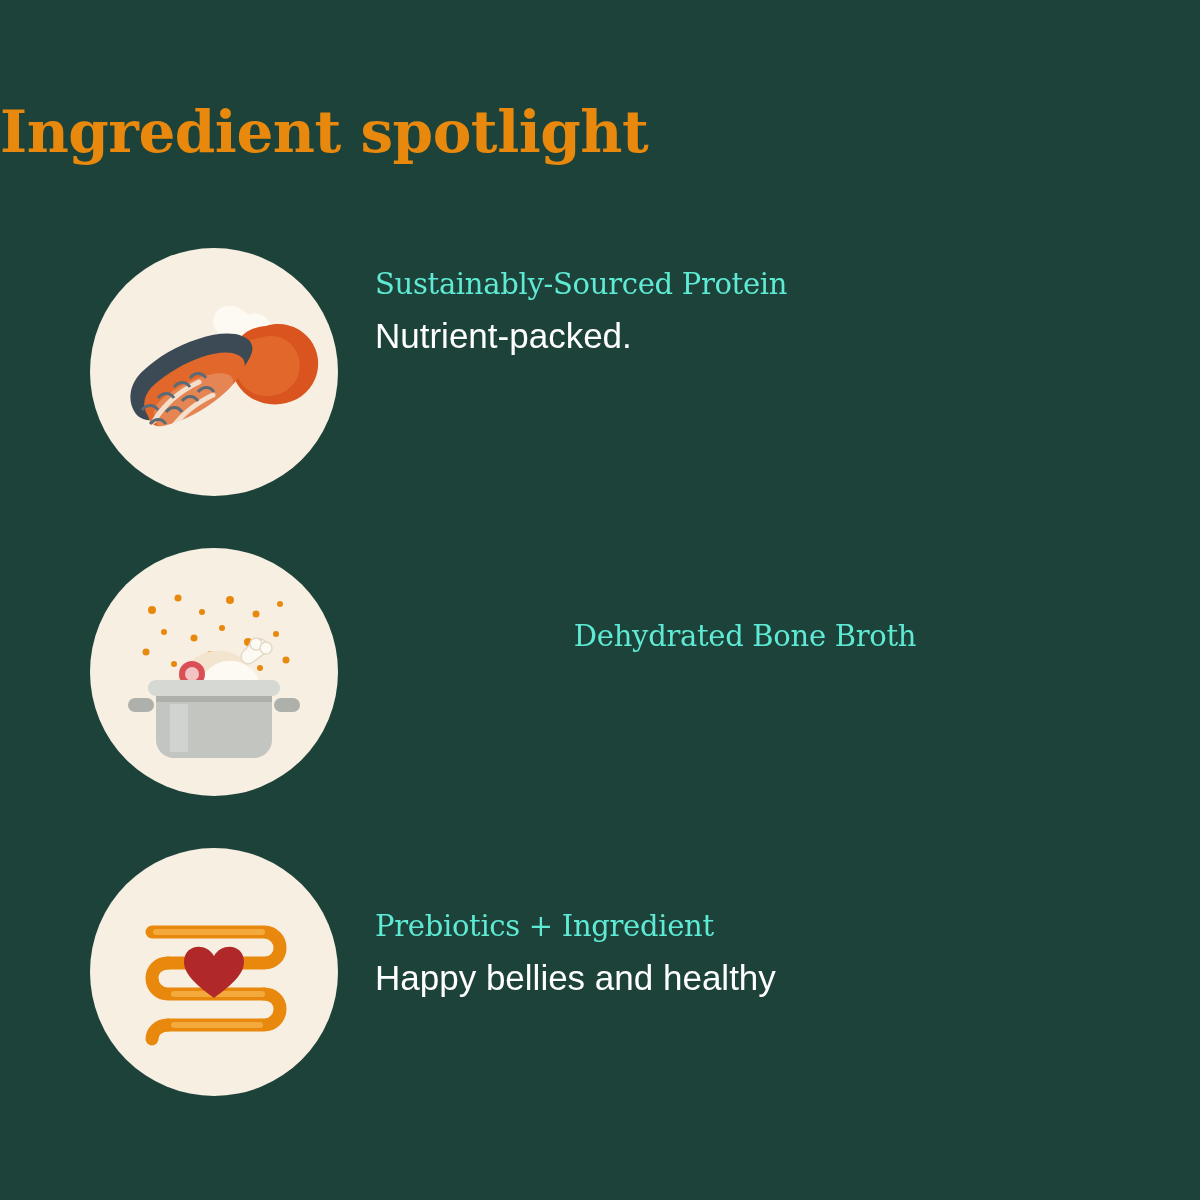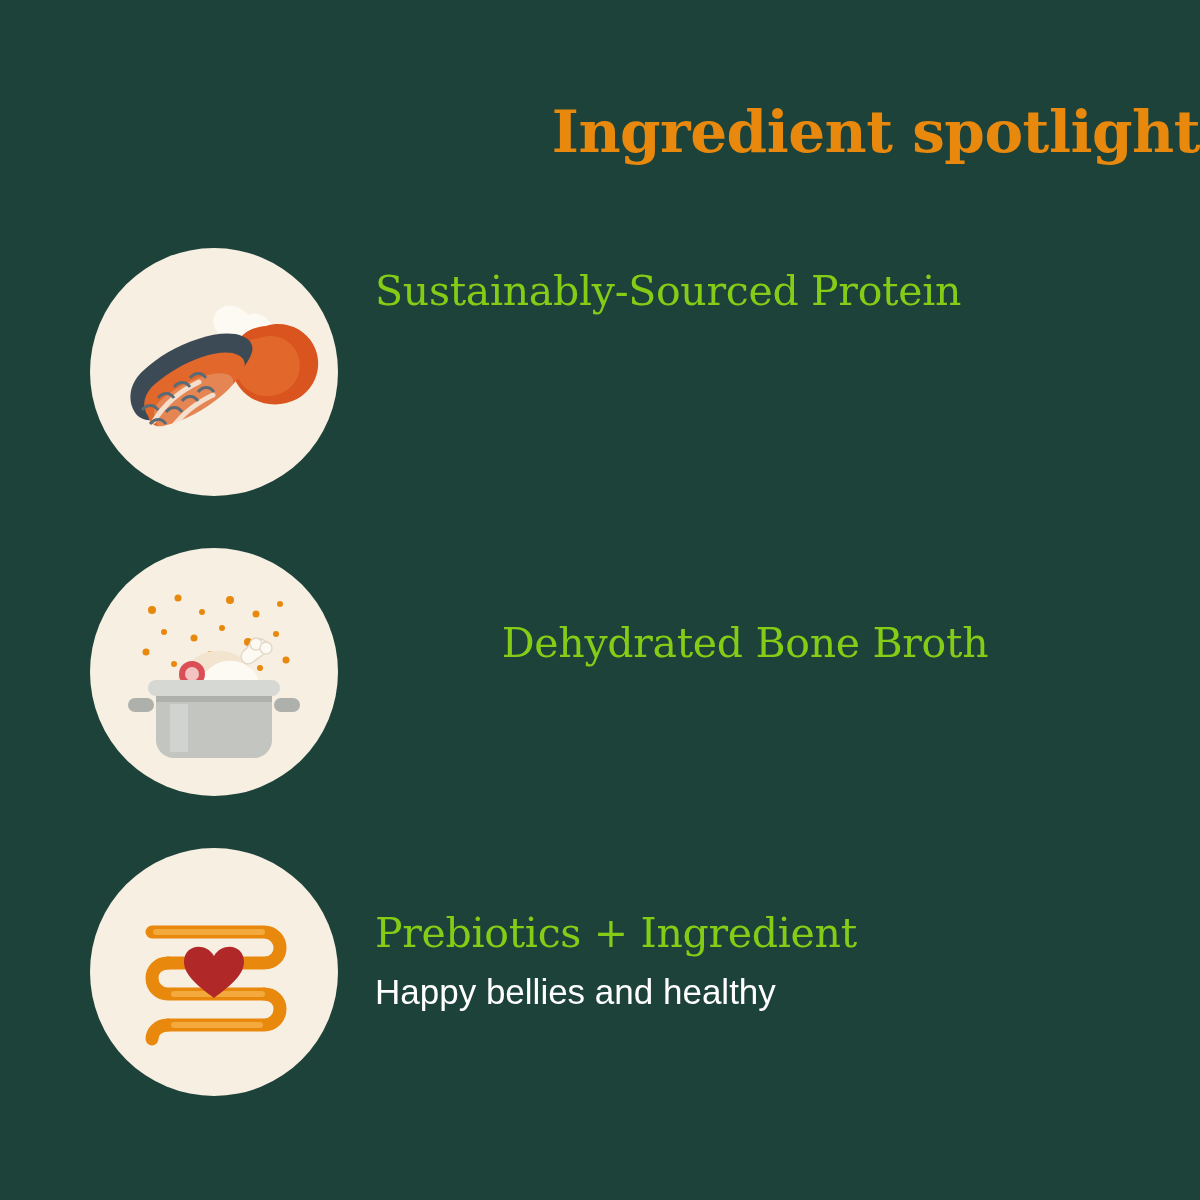--- a/index.html
+++ b/index.html
@@ -18,21 +18,21 @@
     width: 1200px;
     height: 1200px;
     background: #1d4239;
     box-sizing: border-box;
   }
   .title {
     position: absolute;
     top: 98px;
     left: 0;
     width: 1200px;
-    text-align: right;
+    text-align: left;
     color: #e8880c;
     font-family: "DejaVu Serif", serif;
     font-size: 58px;
     font-weight: 700;
     letter-spacing: -0.5px;
   }
   .items {
     position: absolute;
     top: 248px;
     left: 90px;
@@ -59,23 +59,23 @@
     height: 248px;
   }
   .item-text {
     position: absolute;
     left: 285px;
     top: 18px;
     width: 740px;
   }
   .item-title {
     font-family: "DejaVu Serif", serif;
-    font-size: 41px;
+    font-size: 29px;
     font-weight: 400;
-    color: #84cc16;
+    color: #5eead4;
     letter-spacing: -0.3px;
     line-height: 1.15;
     margin: 0 0 10px 0;
   }
   .item-desc {
     font-family: "Liberation Sans", sans-serif;
     font-size: 35px;
     font-weight: 400;
     color: #ffffff;
     line-height: 1.45;
@@ -128,20 +128,21 @@
               <path d="M76 164 c5 -6 12 -6 16 0"></path>
               <path d="M92 153 c5 -6 12 -6 16 0"></path>
               <path d="M108 144 c5 -6 12 -6 16 0"></path>
             </g>
           </g>
         </svg>
       </div>
       <div class="item-text">
         <p class="item-title">Sustainably-Sourced Protein</p>
         <p class="item-desc">
+          <span class="line">Nutrient-packed.</span>
         </p>
       </div>
     </div>
 
     <div class="item item-2">
       <div class="icon-circle">
         <svg viewBox="0 0 248 248" xmlns="http://www.w3.org/2000/svg">
 
           <g fill="#e8880c">
             <circle cx="62" cy="62" r="4"></circle>

